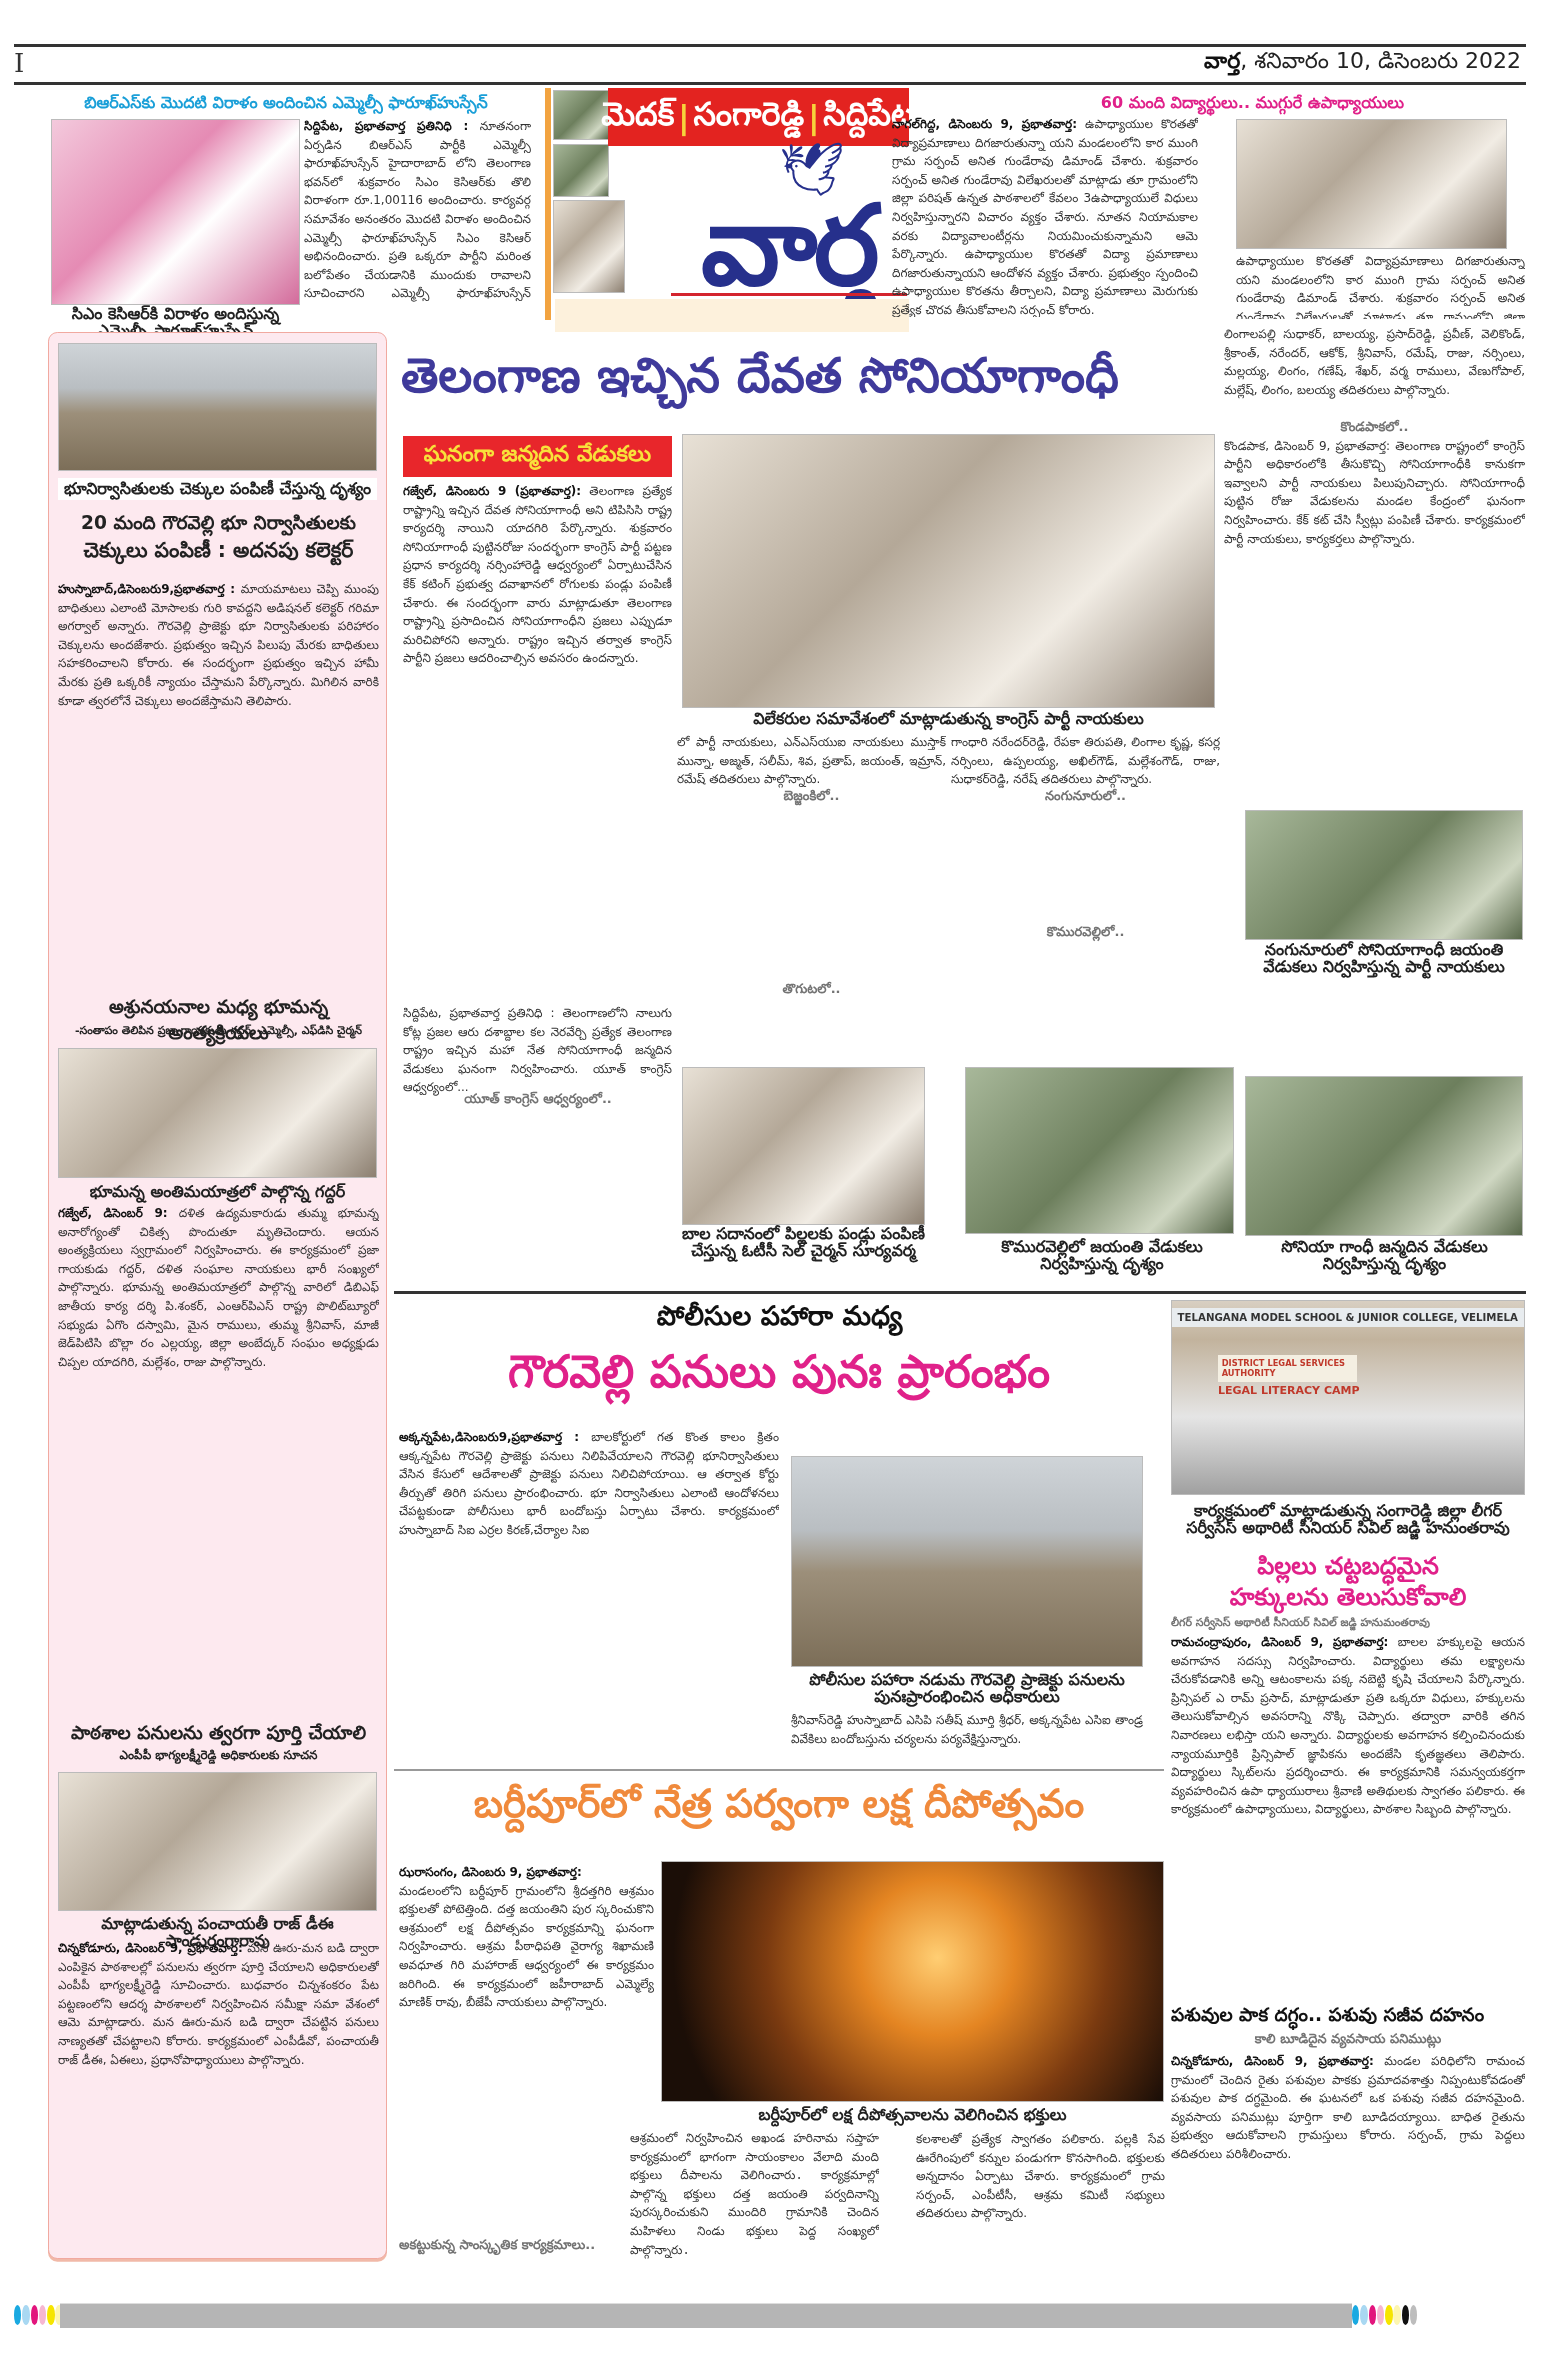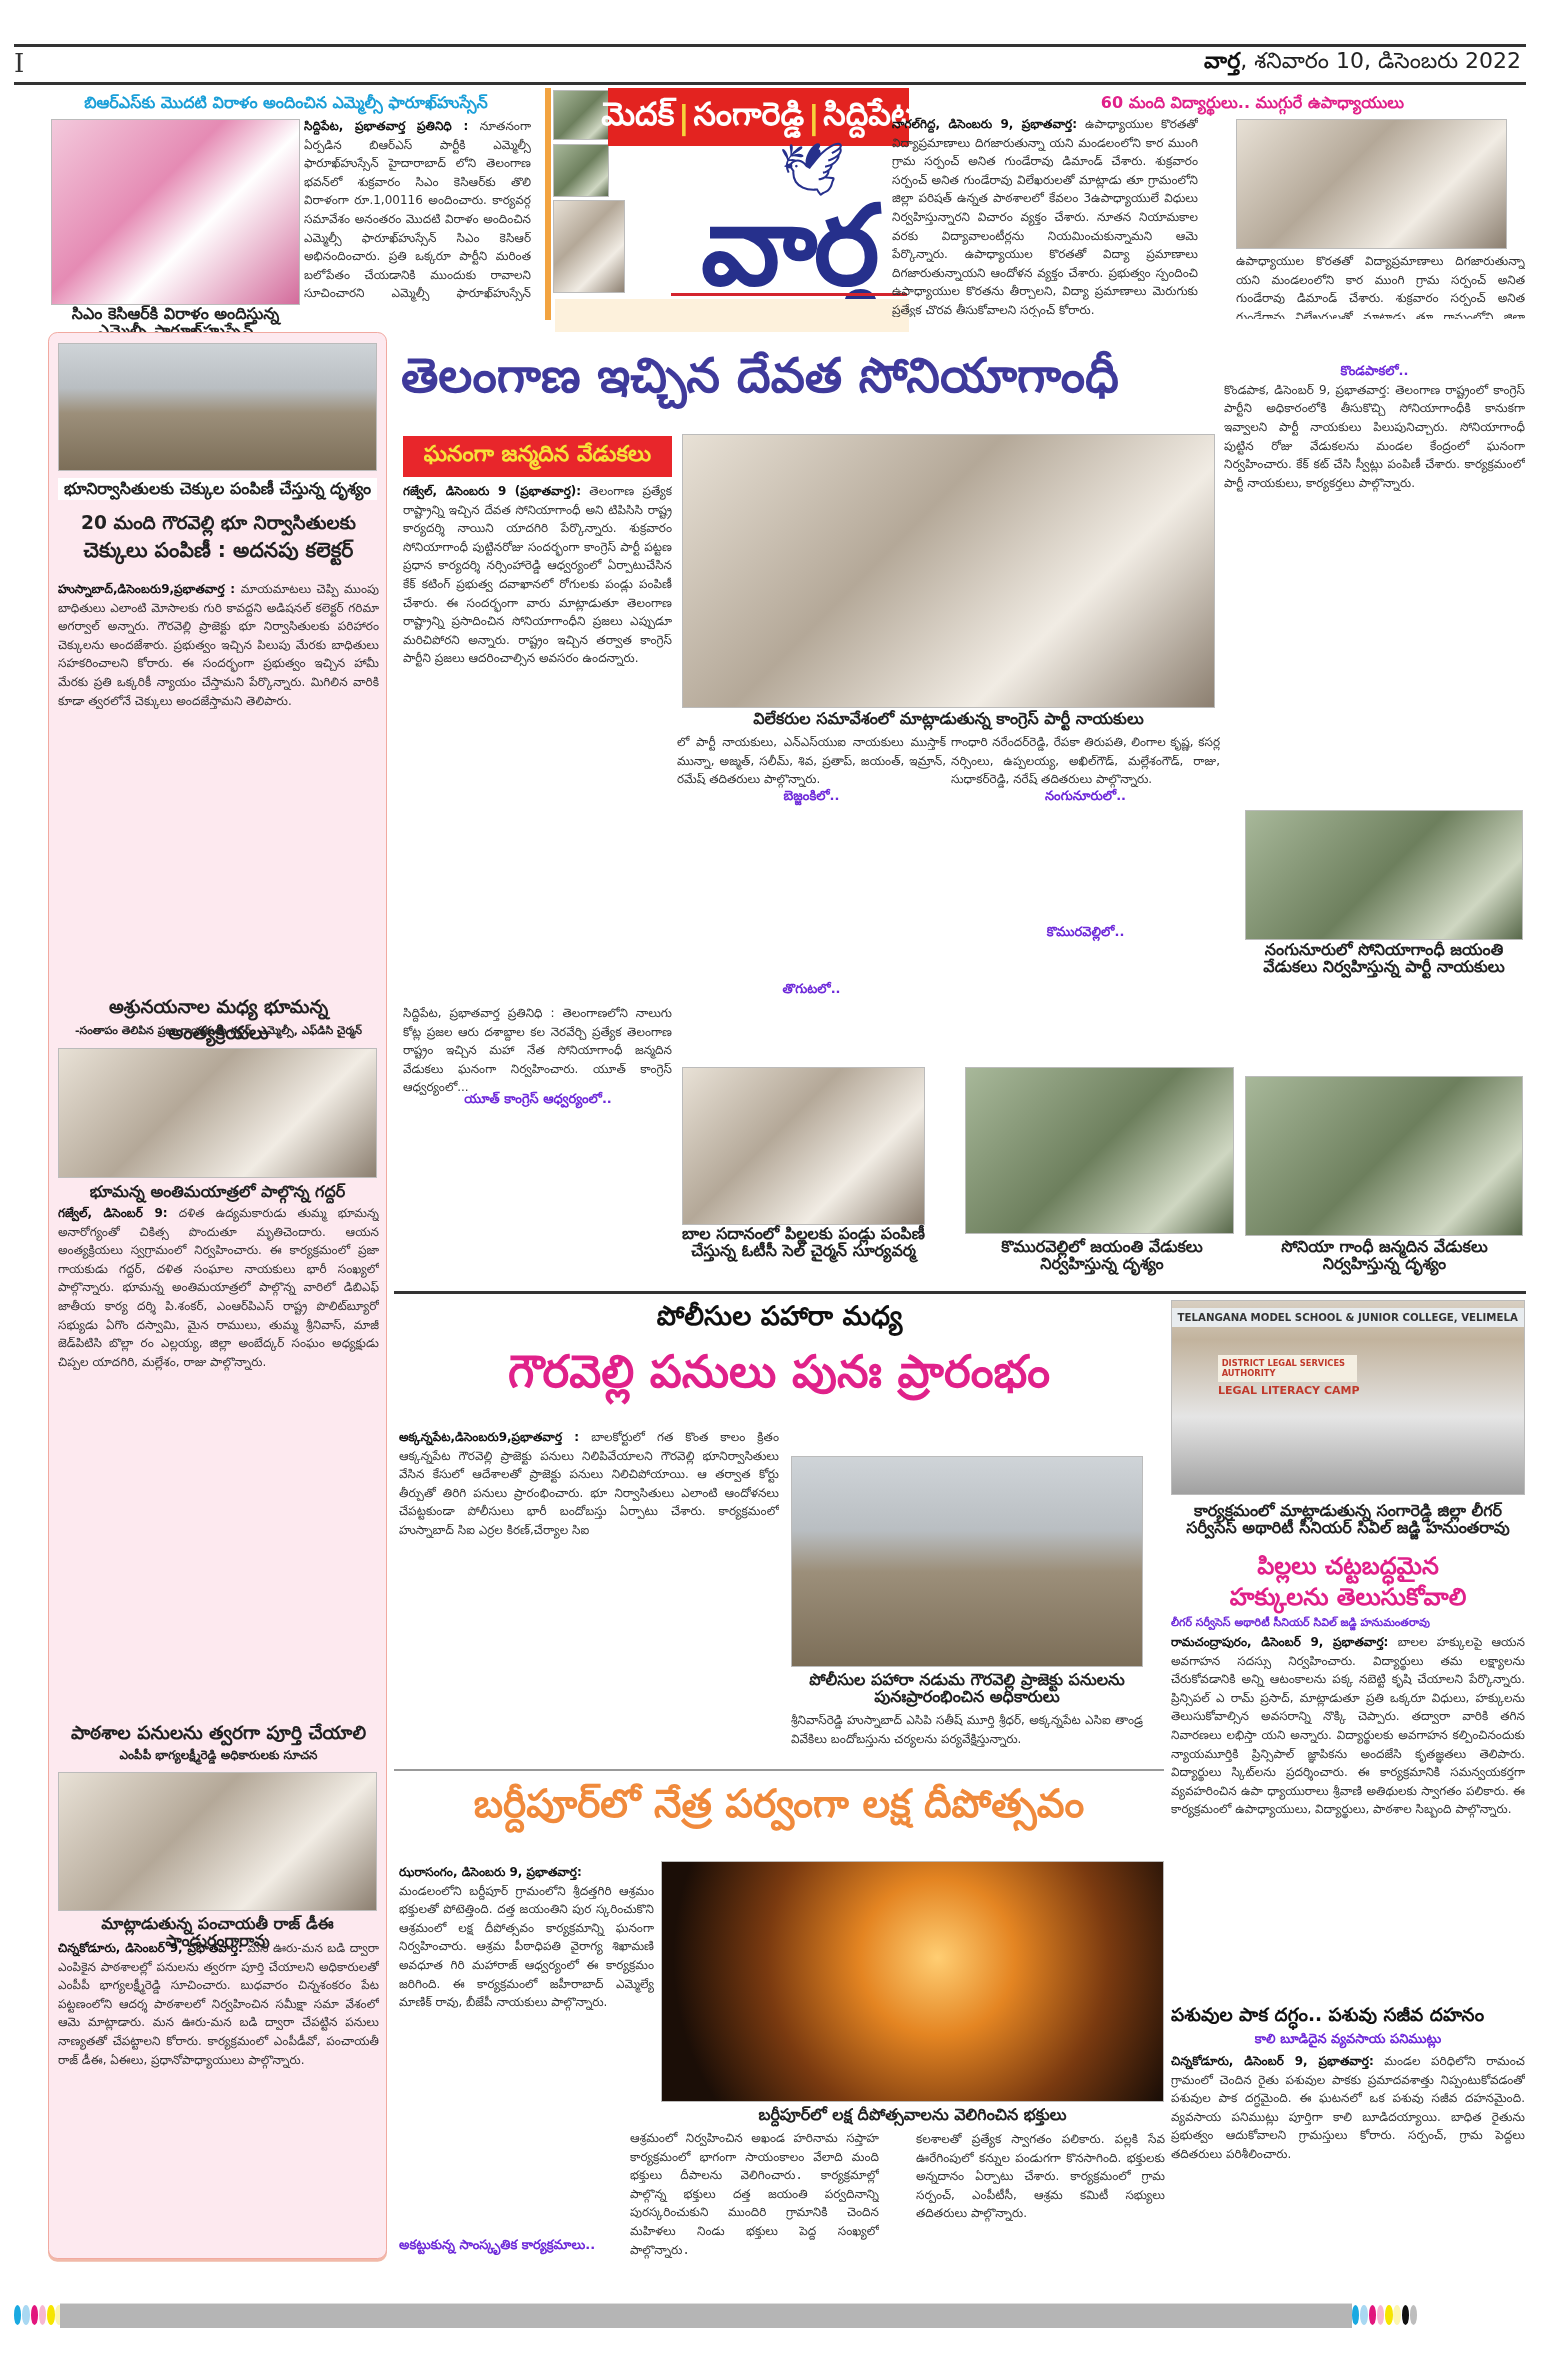--- a/index.html
+++ b/index.html
@@ -38,21 +38,21 @@
   .mast-bar { left: 555px; top: 299px; width: 354px; height: 33px; background: #fdf1dc; }
   .mast-edge { left: 545px; top: 88px; width: 5.6px; height: 232px; background: #f2a340; }
   .mast-bird { left: 779px; top: 139px; font-size: 52px; color: #26308c; }
 
   .headline-blue { color: #3f3a9b; font-weight: 800; }
   .headline-pink { color: #e0218a; font-weight: 800; }
   .headline-orange { color: #f08a3c; font-weight: 800; }
   .headline-cyan { color: #1a9fd8; font-weight: 800; }
   .redbox { background: #e8262b; color: #f8e13a; font-weight: 800; display: flex; align-items: center; justify-content: center; }
 
-  .sub-bold { font-weight: 800; font-size: 13px; color: #6d28d9; text-align: center; }
+  .sub-bold { font-weight: 800; font-size: 13px; color: #737373; text-align: center; }
   .hr { height: 1.9px; background: #999; }
 
   
   .foot-bar { left: 60px; top: 2303px; width: 1292px; height: 25px; background: #b5b5b5; border-top: 1.9px solid #ddd; }
   .dots { display: flex; gap: 0.9px; }
   .dot { width: 7.4px; height: 20.4px; border-radius: 50%; }
 </style>
 </head>
 <body>
 
@@ -113,21 +113,21 @@
 <div class="abs sub-bold" style="left:677px;top:788px;width:269px;">బెజ్జంకిలో..</div>
 <div class="abs sub-bold" style="left:677px;top:981px;width:269px;">తొగుటలో..</div>
 
 <div class="abs body-text" style="left:951px;top:733px;width:269px;height:325px;">
   <span>గాంధారి నరేందర్‌రెడ్డి, రేపకా తిరుపతి, లింగాల కృష్ణ, కసర్ల నర్సింలు, ఉప్పలయ్య, అఖిల్‌గౌడ్, మల్లేశంగౌడ్, రాజు, సుధాకర్‌రెడ్డి, నరేష్ తదితరులు పాల్గొన్నారు.</span>
 </div>
 <div class="abs sub-bold" style="left:951px;top:788px;width:269px;">నంగునూరులో..</div>
 <div class="abs sub-bold" style="left:951px;top:924px;width:269px;">కొమురవెల్లిలో..</div>
 
 <div class="abs body-text" style="left:1224px;top:325px;width:301px;height:464px;">
-  <br><br>
+  <span>లింగాలపల్లి సుధాకర్, బాలయ్య, ప్రసాద్‌రెడ్డి, ప్రవీణ్, వెలికొండ్, శ్రీకాంత్, నరేందర్, ఆకోక్, శ్రీనివాస్, రమేష్, రాజు, నర్సింలు, మల్లయ్య, లింగం, గణేష్, శేఖర్, వర్మ రాములు, వేణుగోపాల్, మల్లేష్, లింగం, బలయ్య తదితరులు పాల్గొన్నారు.</span><br><br>
   <span class="sub-bold" style="display:block;">కొండపాకలో..</span>
   <span>కొండపాక, డిసెంబర్ 9, ప్రభాతవార్త: తెలంగాణ రాష్ట్రంలో కాంగ్రెస్ పార్టీని అధికారంలోకి తీసుకొచ్చి సోనియాగాంధీకి కానుకగా ఇవ్వాలని పార్టీ నాయకులు పిలుపునిచ్చారు. సోనియాగాంధీ పుట్టిన రోజు వేడుకలను మండల కేంద్రంలో ఘనంగా నిర్వహించారు. కేక్ కట్ చేసి స్వీట్లు పంపిణీ చేశారు. కార్యక్రమంలో పార్టీ నాయకులు, కార్యకర్తలు పాల్గొన్నారు.</span>
 </div>
 <div class="abs photo green" style="left:1245px;top:810px;width:278px;height:130px;"></div>
 <div class="abs caption" style="left:1245px;top:942px;width:278px;">నంగునూరులో సోనియాగాంధీ జయంతి వేడుకలు నిర్వహిస్తున్న పార్టీ నాయకులు</div>
 
 <div class="abs photo room" style="left:682px;top:1067px;width:243px;height:158px;"></div>
 <div class="abs caption" style="left:682px;top:1226px;width:243px;">బాల సదానంలో పిల్లలకు పండ్లు పంపిణీ చేస్తున్న ఓటీసీ సెల్ చైర్మన్ సూర్యవర్మ</div>
 <div class="abs photo green" style="left:965px;top:1067px;width:269px;height:167px;"></div>
 <div class="abs caption" style="left:965px;top:1239px;width:274px;">కొమురవెల్లిలో జయంతి వేడుకలు నిర్వహిస్తున్న దృశ్యం</div>

